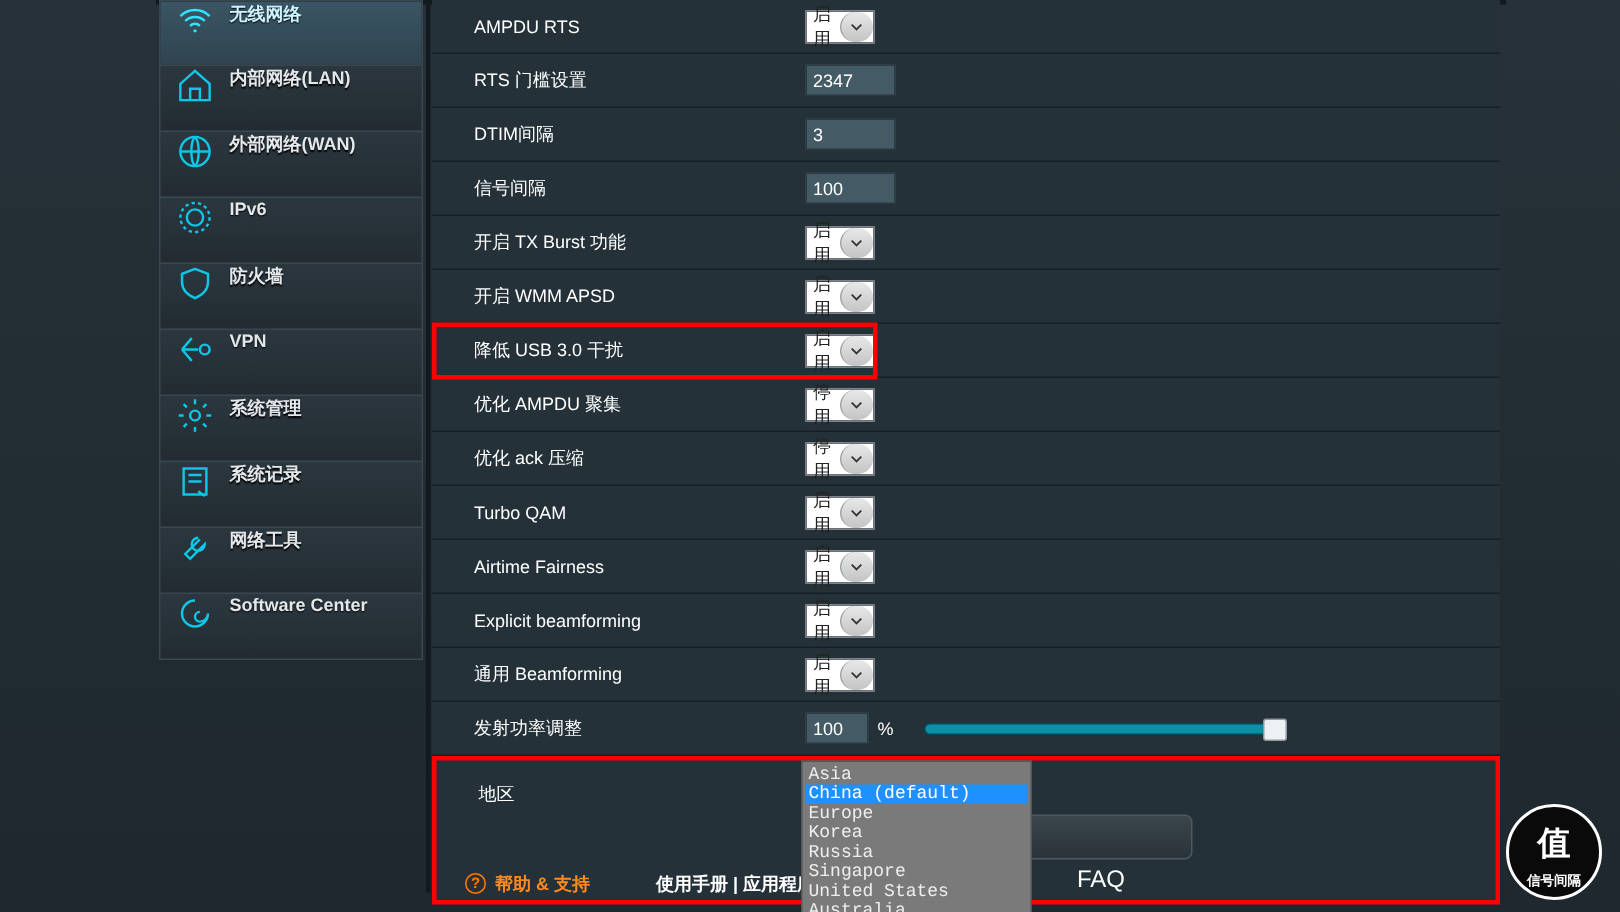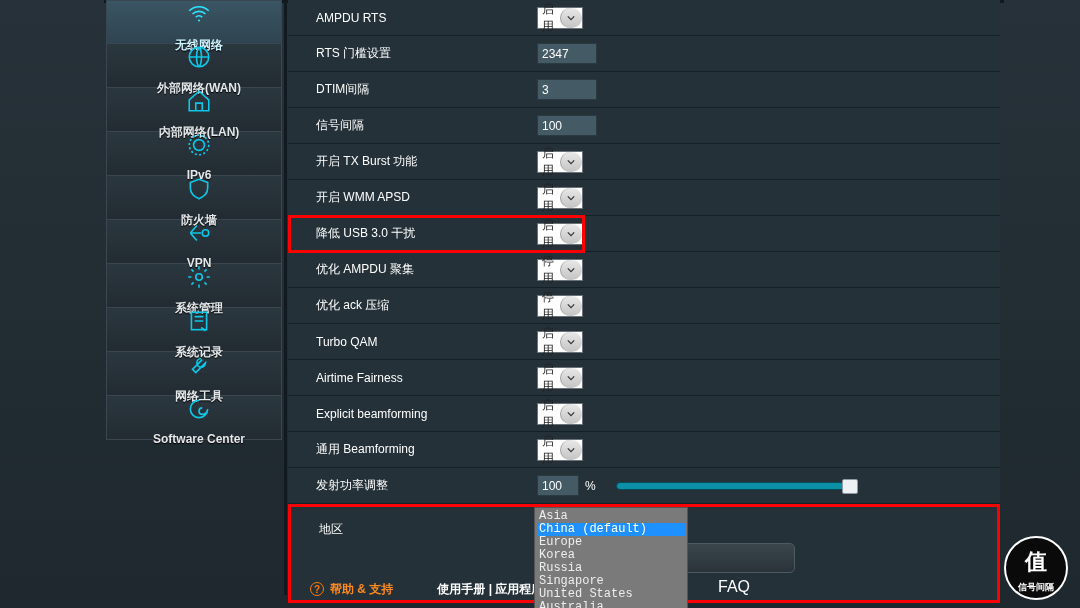--- a/index.html
+++ b/index.html
@@ -9,29 +9,28 @@
       font-family:Arial,"Microsoft YaHei",sans-serif;
       font-size:12px;
       color:#fff;
     }
     .frame{position:absolute;left:0;top:0;width:1080px;height:608px;}
     
     .sidebar{
       position:absolute;left:106px;top:0;width:176px;
     }
     .sb-item{
-      height:44px;display:flex;align-items:center;
+      height:44px;display:flex;
       border:1px solid #3a4750;border-top:none;
       padding-left:10px;gap:10px;
       font-weight:bold;
       text-shadow:0 1px 1px #000;
       background:linear-gradient(#2b373f,#222b32);
       cursor:pointer;
       color:#e4e8ea;
-      flex-direction:column;
     }
     .sb-item:first-child{border-top:1px solid #3a4750;}
     .sb-item.active{
       background:linear-gradient(#3a5564,#2f4450);
       color:#cdf3ff;
     }
     .sb-icon{width:26px;height:26px;display:flex;align-items:center;justify-content:center;}
     .sb-icon svg{stroke:#0fc6e6;fill:none;stroke-width:1.5;}
     .sb-item.active .sb-icon svg{stroke:#2ee4ff;}
     
@@ -135,34 +134,34 @@
           <svg viewBox="0 0 24 24">
             <path d="M3 9c5-5 13-5 18 0M6 12c3.3-3.3 8.7-3.3 12 0M9 15c1.7-1.7 4.3-1.7 6 0"></path>
             <circle cx="12" cy="18" r="1" fill="#2ee4ff" stroke="none"></circle>
           </svg>
         </span>
       <span>无线网络</span>
     </div>
     <div class="sb-item">
       <span class="sb-icon">
           <svg viewBox="0 0 24 24">
+            <path d="M3 11l9-8 9 8v10H3z"></path>
+            <path d="M9 21v-7h6v7"></path>
+          </svg>
+        </span>
+      <span>内部网络(LAN)</span>
+    </div>
+    <div class="sb-item">
+      <span class="sb-icon">
+          <svg viewBox="0 0 24 24">
             <circle cx="12" cy="12" r="9"></circle>
             <path d="M3 12h18M12 3c3 3 3 15 0 18M12 3c-3 3-3 15 0 18"></path>
           </svg>
         </span>
       <span>外部网络(WAN)</span>
-    </div>
-    <div class="sb-item">
-      <span class="sb-icon">
-          <svg viewBox="0 0 24 24">
-            <path d="M3 11l9-8 9 8v10H3z"></path>
-            <path d="M9 21v-7h6v7"></path>
-          </svg>
-        </span>
-      <span>内部网络(LAN)</span>
     </div>
     <div class="sb-item">
       <span class="sb-icon">
           <svg viewBox="0 0 24 24">
             <circle cx="12" cy="12" r="9" stroke-dasharray="2 2"></circle>
             <circle cx="12" cy="12" r="5"></circle>
           </svg>
         </span>
       <span>IPv6</span>
     </div>

